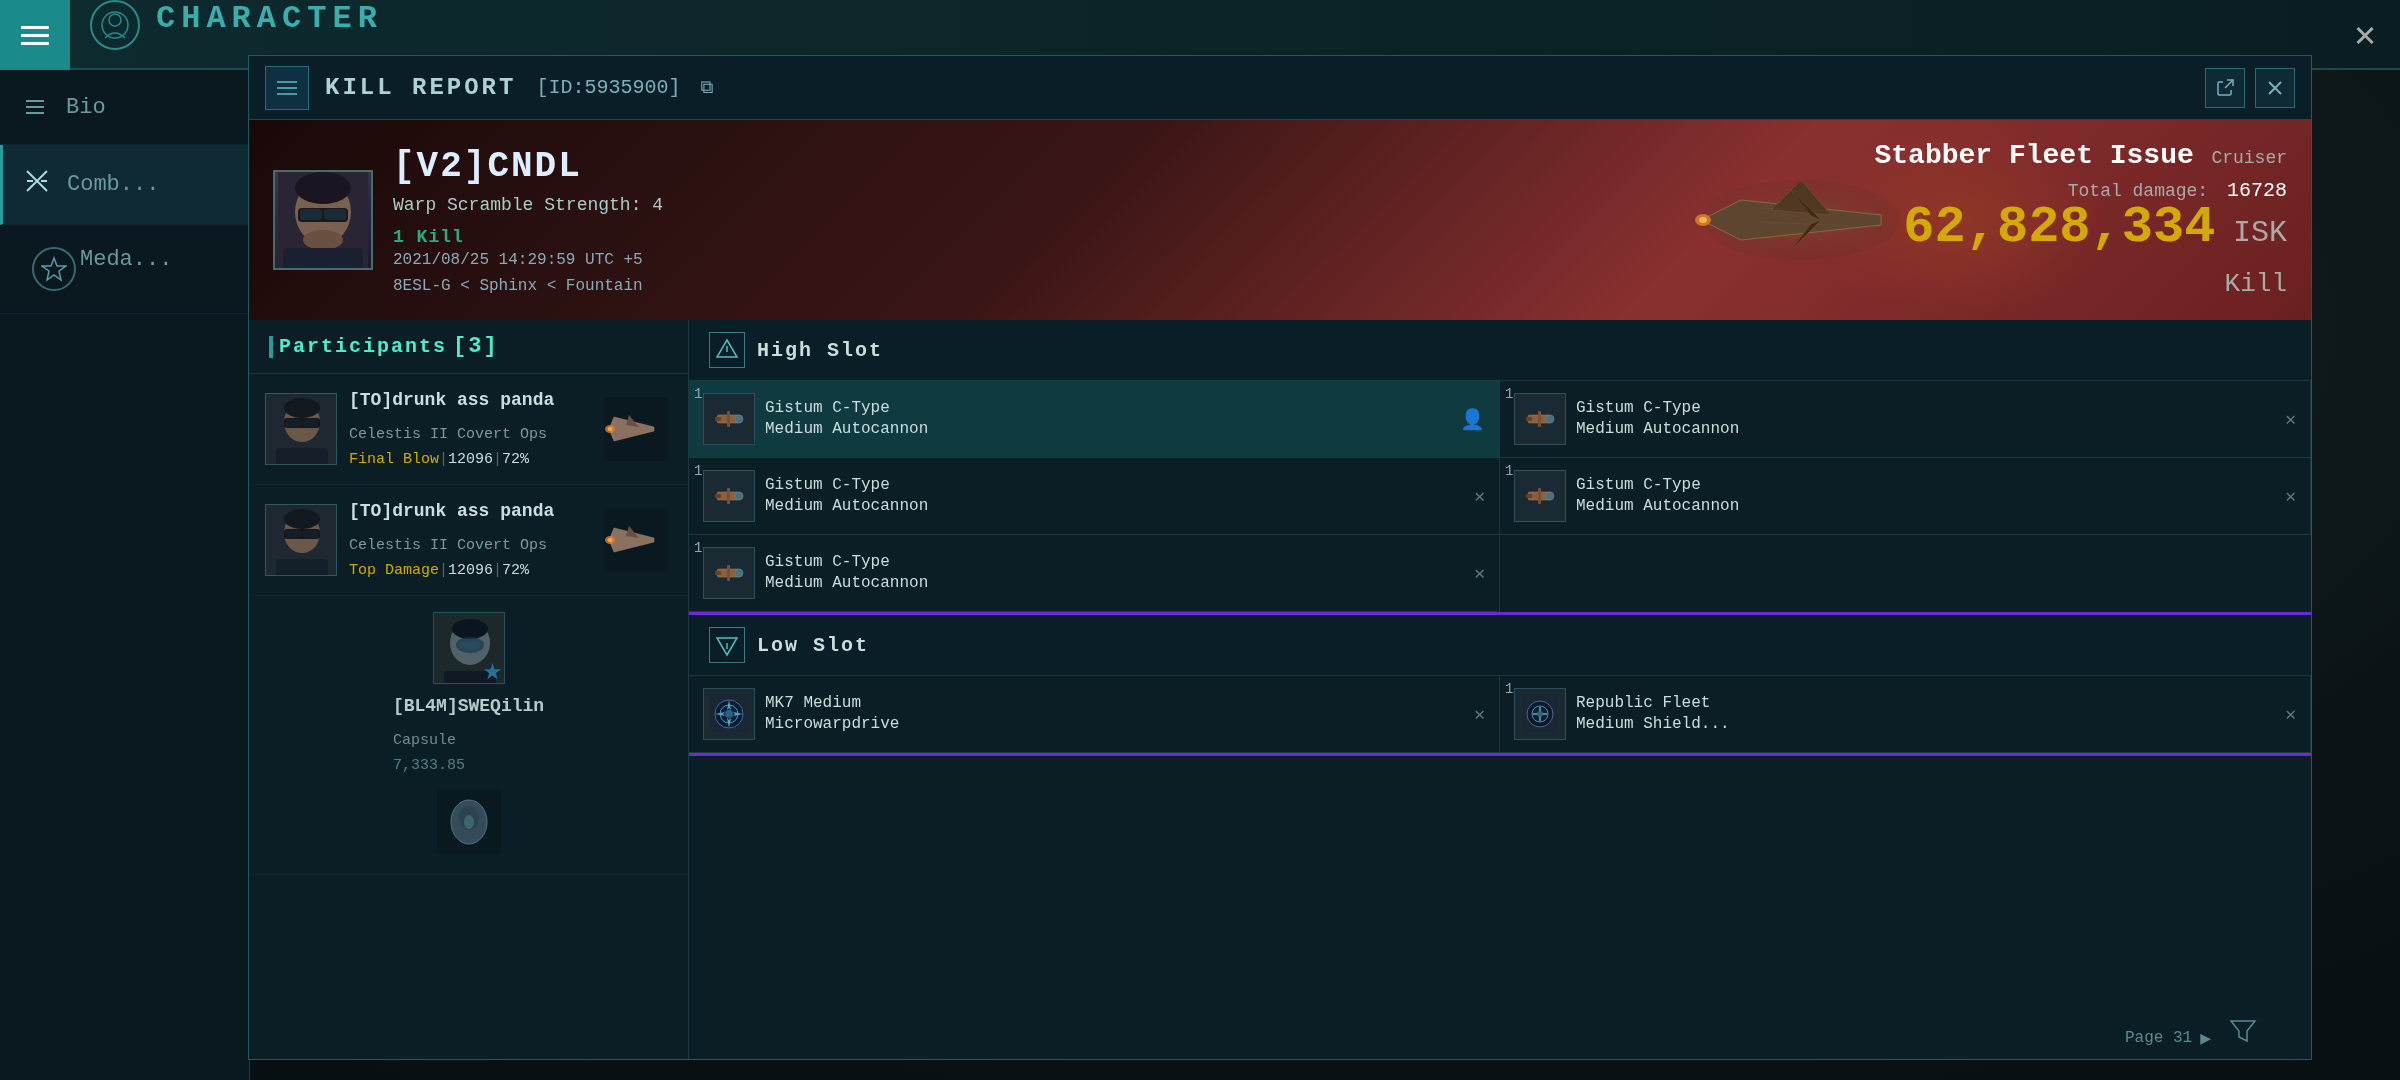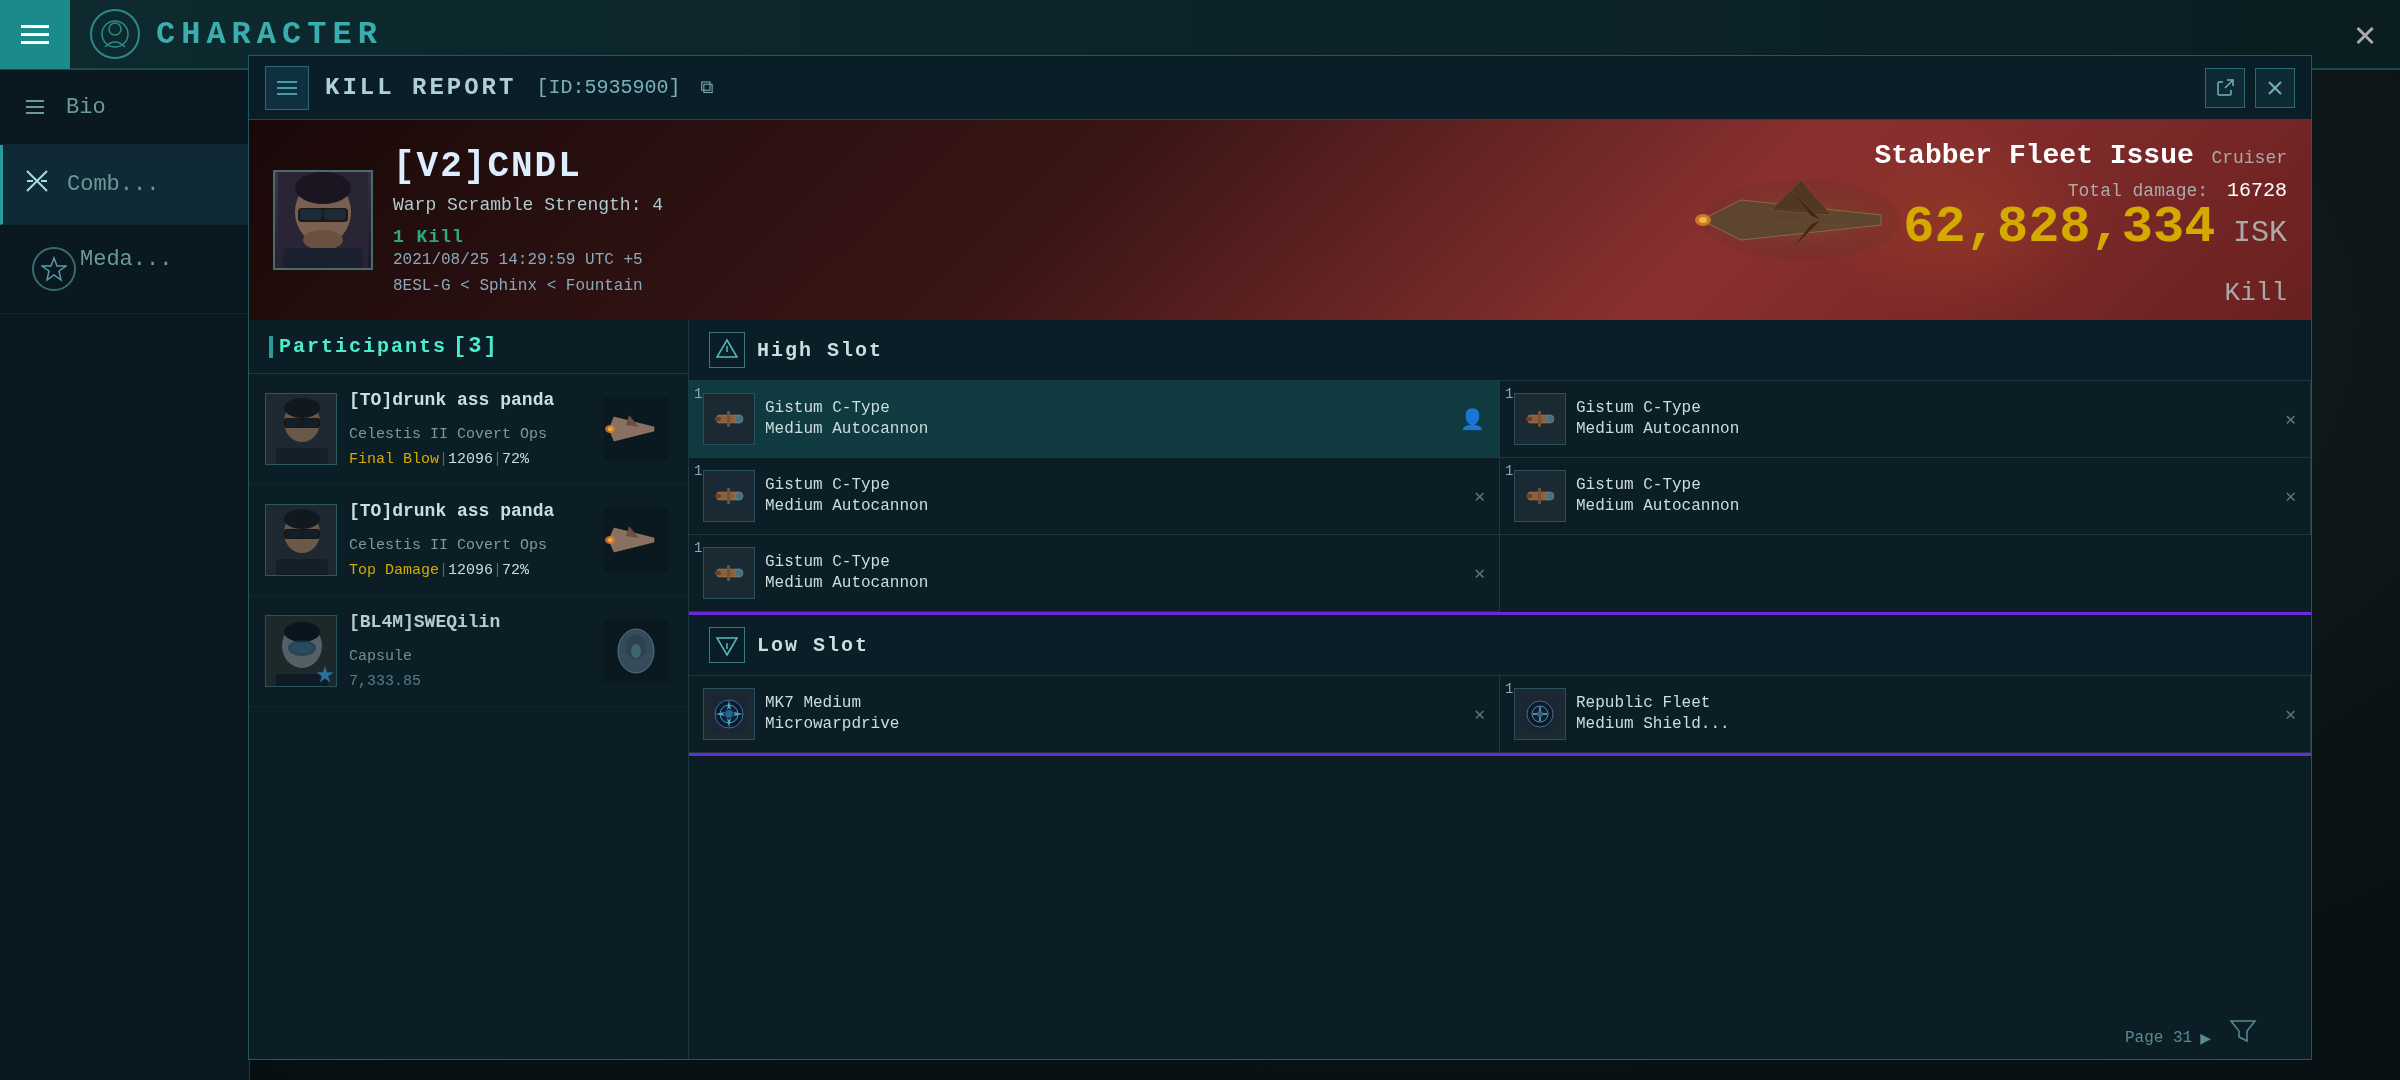--- a/index.html
+++ b/index.html
@@ -22,21 +22,21 @@
     
     .top-bar {
       position: absolute;
       top: 0;
       left: 0;
       right: 0;
       height: 70px;
       background: linear-gradient(90deg, #0d2a2e 0%, #0a1e22 100%);
       border-bottom: 2px solid #1a4a50;
       display: flex;
-      align-items: center;
+      align-items: flex-start;
       z-index: 10;
     }
 
     .hamburger-btn {
       width: 70px;
       height: 70px;
       background: #1a8a8a;
       display: flex;
       flex-direction: column;
       justify-content: center;
@@ -340,21 +340,21 @@
 
     .isk-label {
       color: #aaaaaa;
       font-size: 30px;
       margin-left: 8px;
     }
 
     .kill-type-label {
       color: #aaaaaa;
       font-size: 26px;
-      margin-top: 24px;
+      margin-top: 15px;
       text-align: right;
     }
 
     
     .modal-body {
       display: flex;
       flex: 1;
       overflow: hidden;
     }
 
@@ -643,20 +643,21 @@
     }
     ::-webkit-scrollbar-track {
       background: #0a1820;
     }
     ::-webkit-scrollbar-thumb {
       background: #2a5a60;
     }
 
     .partial-item {
       opacity: 0.9;
+      flex-direction: column;
     }
 
     .combat-nav-item {
       display: flex;
       align-items: center;
       gap: 16px;
       padding: 22px 20px;
       color: #6a9a9a;
       font-size: 22px;
       border-bottom: 1px solid #0f2530;

